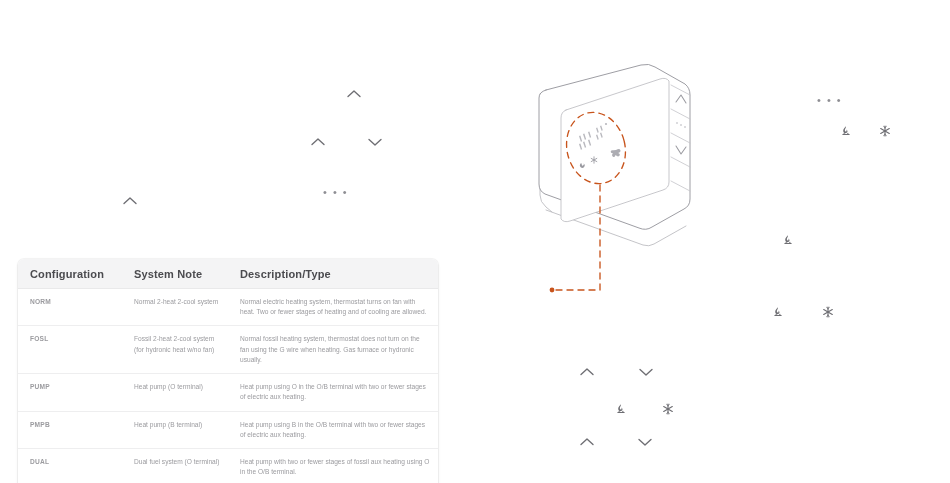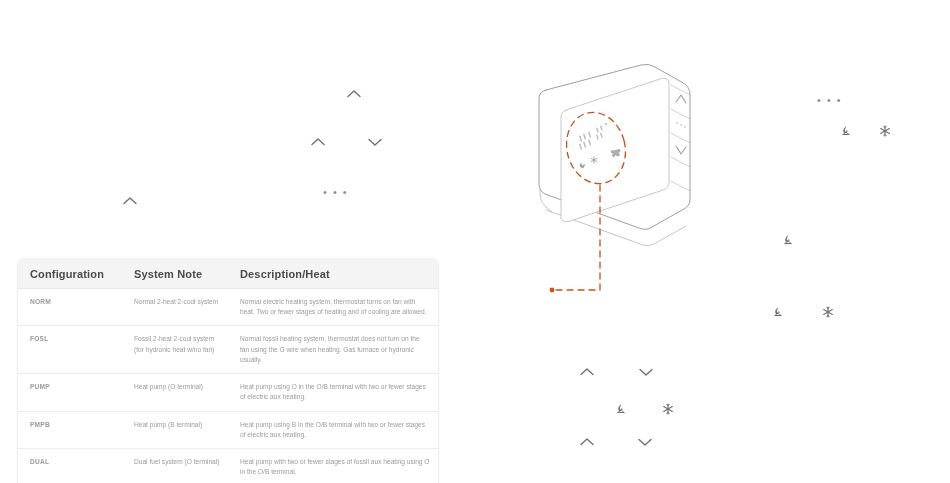--- a/index.html
+++ b/index.html
@@ -307,21 +307,21 @@
   <table class="config-table">
     <colgroup>
       <col class="col-cfg">
         <col class="col-type">
         <col class="col-desc">
     </colgroup>
     <thead>
       <tr>
         <th>Configuration</th>
         <th>System Note</th>
-        <th>Description/Heat</th>
+        <th>Description/Type</th>
       </tr>
     </thead>
     <tbody id="config-table-body">
         <tr>
           <td class="cfg-code">NORM</td>
           <td>
             <span class="line2">Normal 2-heat 2-cool system</span>
           </td>
           <td>Normal electric heating system, thermostat turns on fan with heat. Two or fewer stages of heating and of cooling are allowed.</td>
         </tr>

